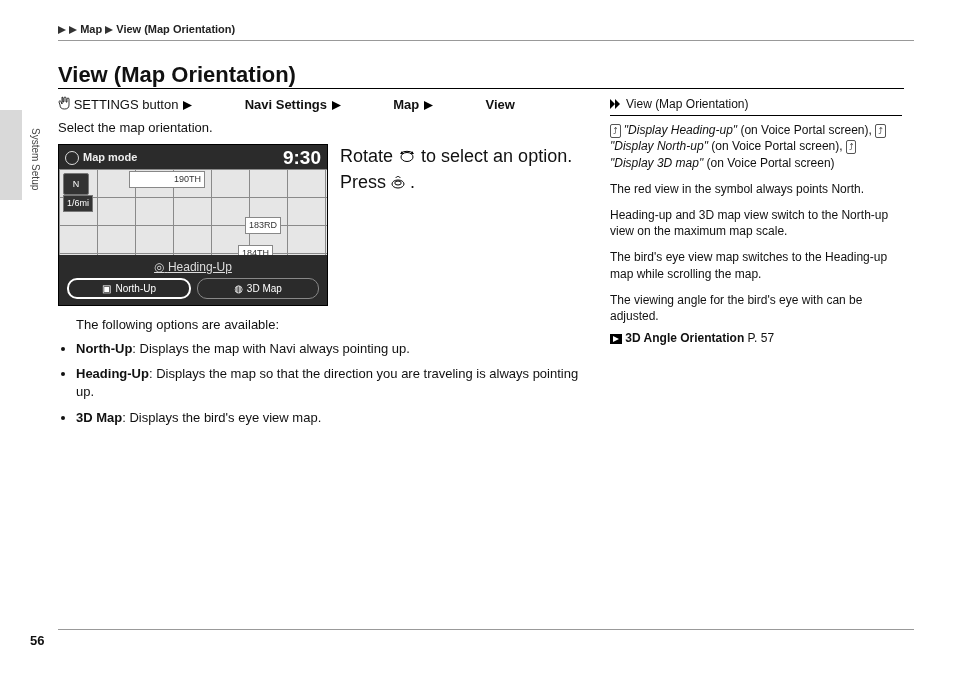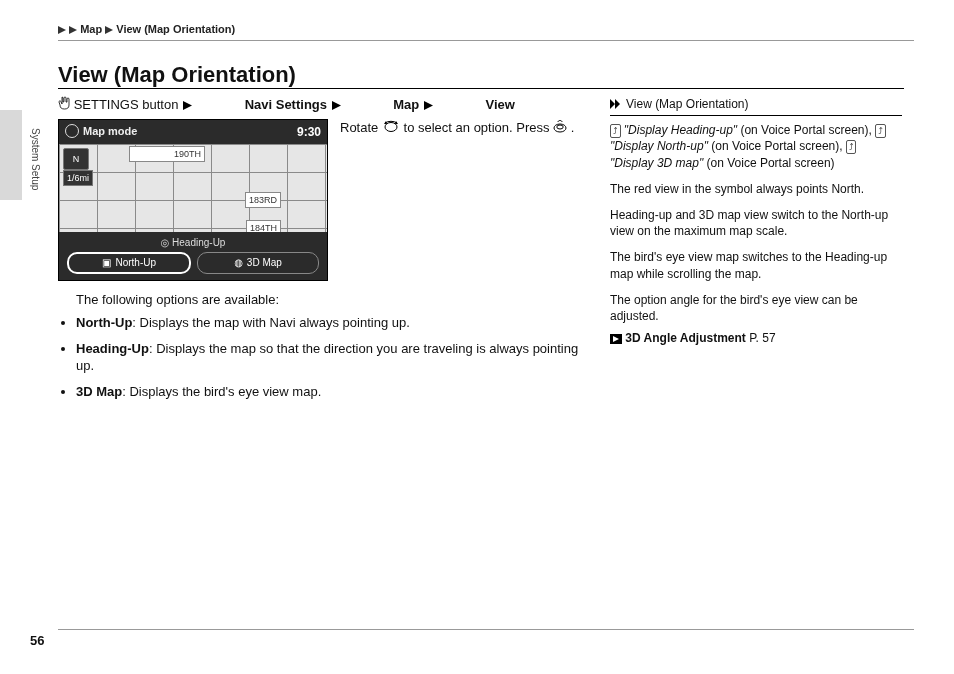--- a/index.html
+++ b/index.html
@@ -114,27 +114,27 @@
     border: 1px solid #000;
   }
   .nav-top {
     display: flex;
     justify-content: space-between;
     align-items: center;
     background: #2b2b2b;
     padding: 2px 6px;
     height: 20px;
   }
-  .nav-top-left { display: flex; align-items: flex-start; gap: 4px; font-weight: 600;}
+  .nav-top-left { display: flex; align-items: flex-end; gap: 4px; font-weight: 600;}
   .gear-icon {
     width: 12px; height: 12px; display:inline-block;
     border:1px solid #ddd; border-radius:50%;
     position:relative;
   }
-  .nav-clock { font-weight: 700; font-size: 12px; color:#fff;}
+  .nav-clock { font-weight: 700; font-size: 19px; color:#fff;}
   .nav-map-area {
     position: absolute;
     top: 24px; left: 0; right: 0; bottom: 38px;
     background:
       linear-gradient(#fff,#fff);
     overflow:hidden;
   }
   .map-grid {
     position:absolute; inset:0;
     background-image:
@@ -145,45 +145,45 @@
   }
   .map-badge {
     position:absolute;
     background:#333; color:#fff;
     font-size:9px; padding:1px 3px; border:1px solid #777;
   }
   .map-compass { top:4px; left:4px; width:18px; height:18px; border-radius:2px;}
   .map-scale   { top:26px; left:4px;}
   .map-street1 { top:2px; left:70px; background:#fff; color:#333; border:1px solid #888;padding-left:44px;}
   .map-street2 { top:48px; right:46px; background:#fff; color:#333; border:1px solid #888;}
-  .map-street3 { top:76px; right:46px; background:#fff; color:#333; border:1px solid #888;}
+  .map-street3 { top:76px; right:54px; background:#fff; color:#333; border:1px solid #888;}
   .nav-bottom {
     position:absolute; left:0; right:0; bottom:0;
     background:#2b2b2b;
     padding:4px 8px 6px;
     text-align:center;
   }
-  .nav-bottom-title { font-size:10px; color:#ddd; margin-bottom:3px;}
+  .nav-bottom-title { font-size:12px; color:#ddd; margin-bottom:3px;text-decoration:underline;}
   .nav-bottom-row { display:flex; gap:6px; justify-content:center;}
   .nav-btn {
     flex:1;
     background:#2b2b2b;
     color:#fff;
     font-size:10px;
     padding:2px 4px;
     border:1px solid #888;
     border-radius:10px;
     display:flex; align-items:center; justify-content:center; gap:4px;
   }
   .nav-btn.selected { border:2px solid #fff; }
   
 
   .fig-caption {
     flex: 1;
-    font-size: 13px;
+    font-size: 18px;
   }
   .dial-icon, .enter-icon {
     display:inline-block; vertical-align:middle;
   }
   .following { margin-top: 10px; margin-left: 18px; }
   ul.options { margin: 6px 0 0 2px; padding-left: 16px;}
   ul.options li { margin-bottom: 8px; }
   ul.options li b { font-weight: 700;}
 
   
@@ -271,20 +271,21 @@
       <span class="nav-sep"><svg width="9" height="9">
             <polygon points="0,0 9,4.5 0,9" fill="#000"></polygon>
           </svg></span>
       <b>Map</b>
       <span class="nav-sep"><svg width="9" height="9">
             <polygon points="0,0 9,4.5 0,9" fill="#000"></polygon>
           </svg></span>
       <b>View</b>
     </div>
 
+    <div class="bodytext">Select the map orientation.</div>
 
     <div class="figure-row">
 
       <div class="nav-shot">
         <div class="nav-top">
           <div class="nav-top-left">
             <span class="gear-icon"></span>
             <span>Map mode</span>
           </div>
           <div class="nav-clock">9:30</div>
@@ -367,28 +368,28 @@
       <span class="rc-ital">"Display Heading-up"</span><span> (on Voice Portal screen), </span>
       <span class="voice-icon">⤴</span>
       <span class="rc-ital">"Display North-up"</span><span> (on Voice Portal screen), </span>
       <span class="voice-icon">⤴</span>
       <span class="rc-ital">"Display 3D map"</span><span> (on Voice Portal screen)</span>
     </div>
 
     <div class="rc-block">The red view in the symbol always points North.</div>
     <div class="rc-block">Heading-up and 3D map view switch to the North-up view on the maximum map scale.</div>
     <div class="rc-block">The bird's eye view map switches to the Heading-up map while scrolling the map.</div>
-    <div class="rc-block" style="margin-bottom:2px">The option angle for the bird's eye view can be adjusted.</div>
+    <div class="rc-block" style="margin-bottom:2px">The viewing angle for the bird's eye with can be adjusted.</div>
     <div class="rc-link-line">
       <span>
         <svg width="12" height="10" class="icon-svg">
             <rect x="0" y="0" width="12" height="10" fill="#000"></rect>
             <polygon points="3,2 9,5 3,8" fill="#fff"></polygon>
           </svg>
       </span>
-      <b>3D Angle Adjustment</b>
+      <b>3D Angle Orientation</b>
       <span>P. 57</span>
     </div>
   </div>
 
   <div class="bottom-hr"></div>
   <div class="page-num">56</div>
 </div>
 
 </body></html>

